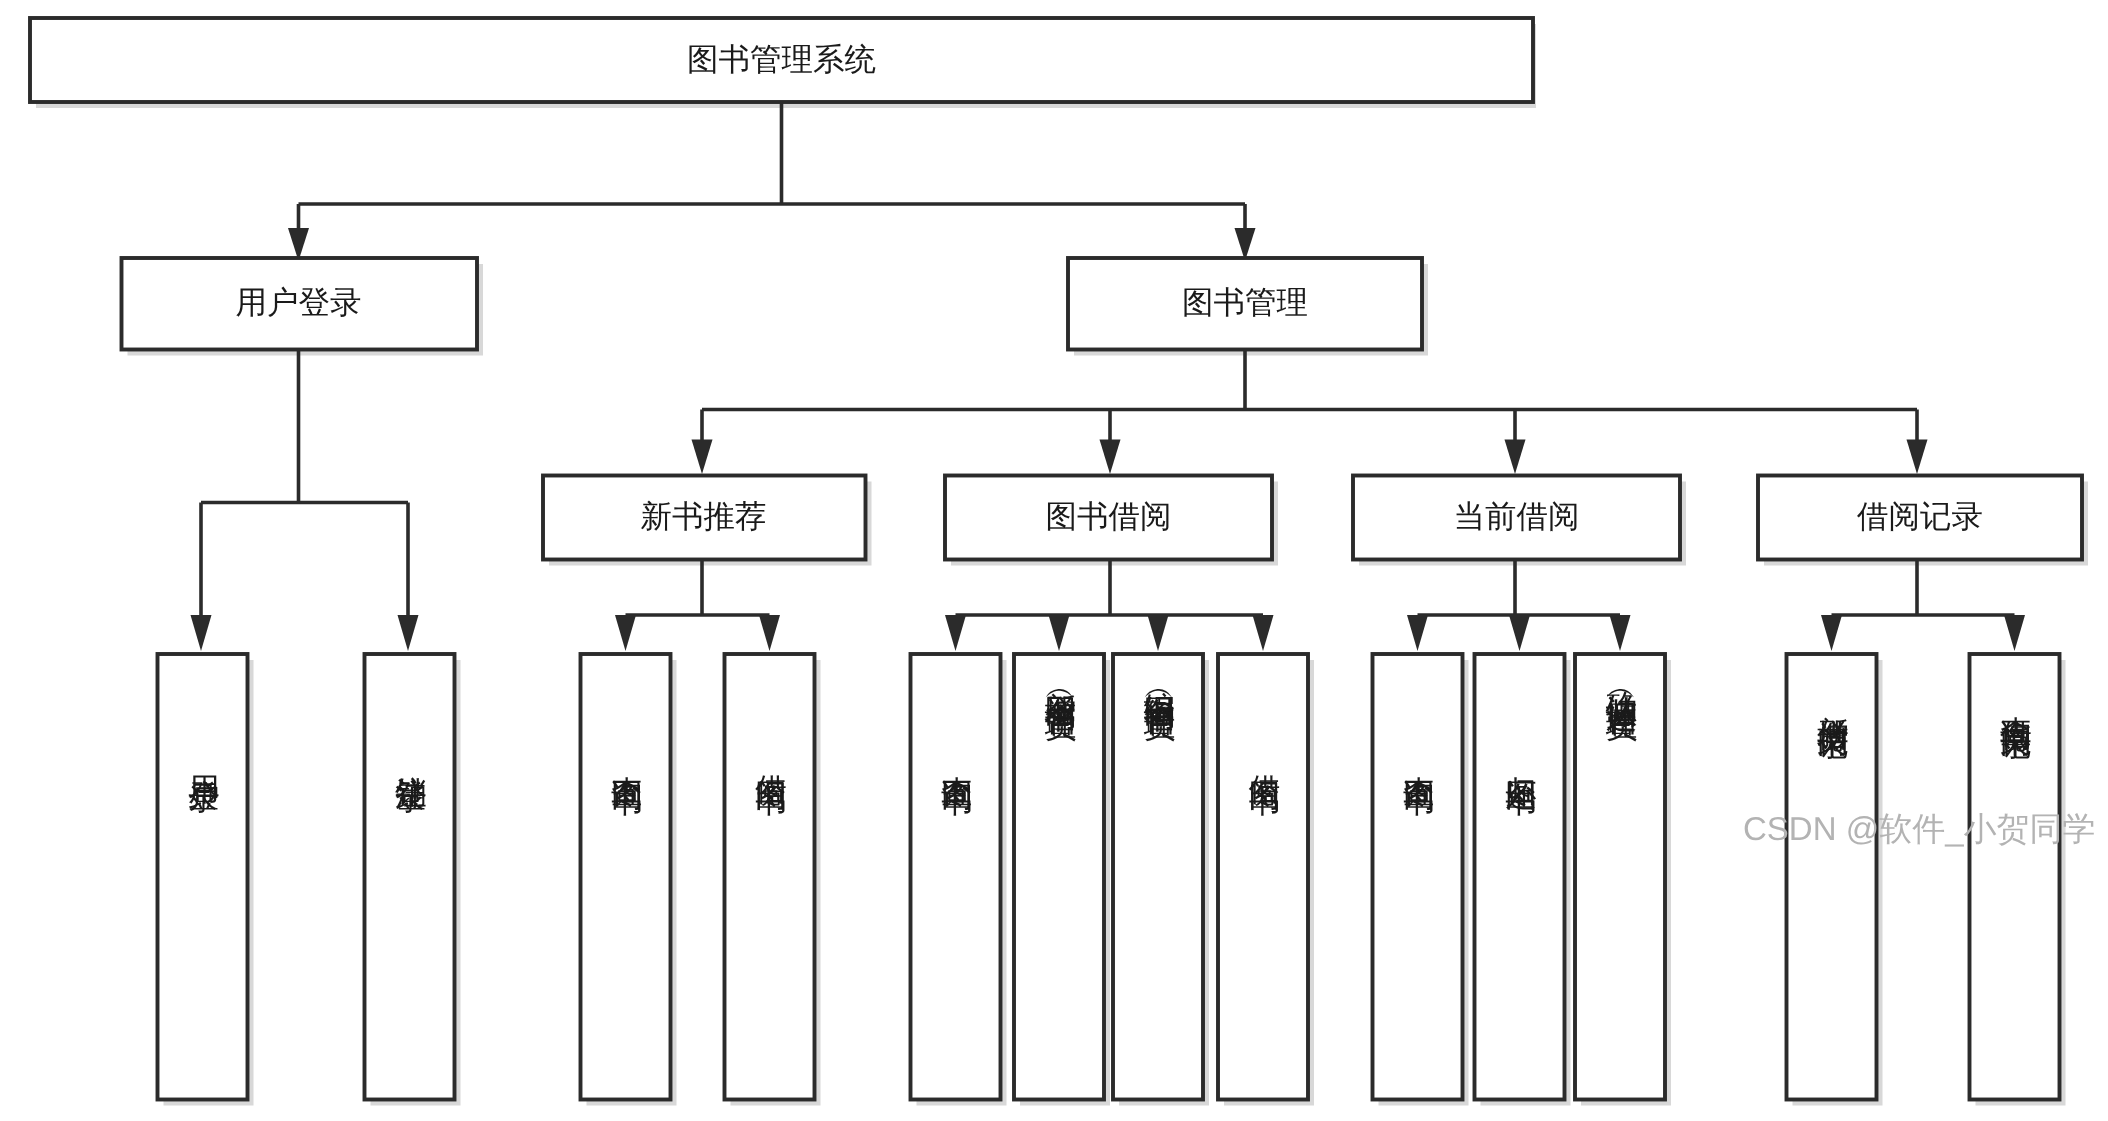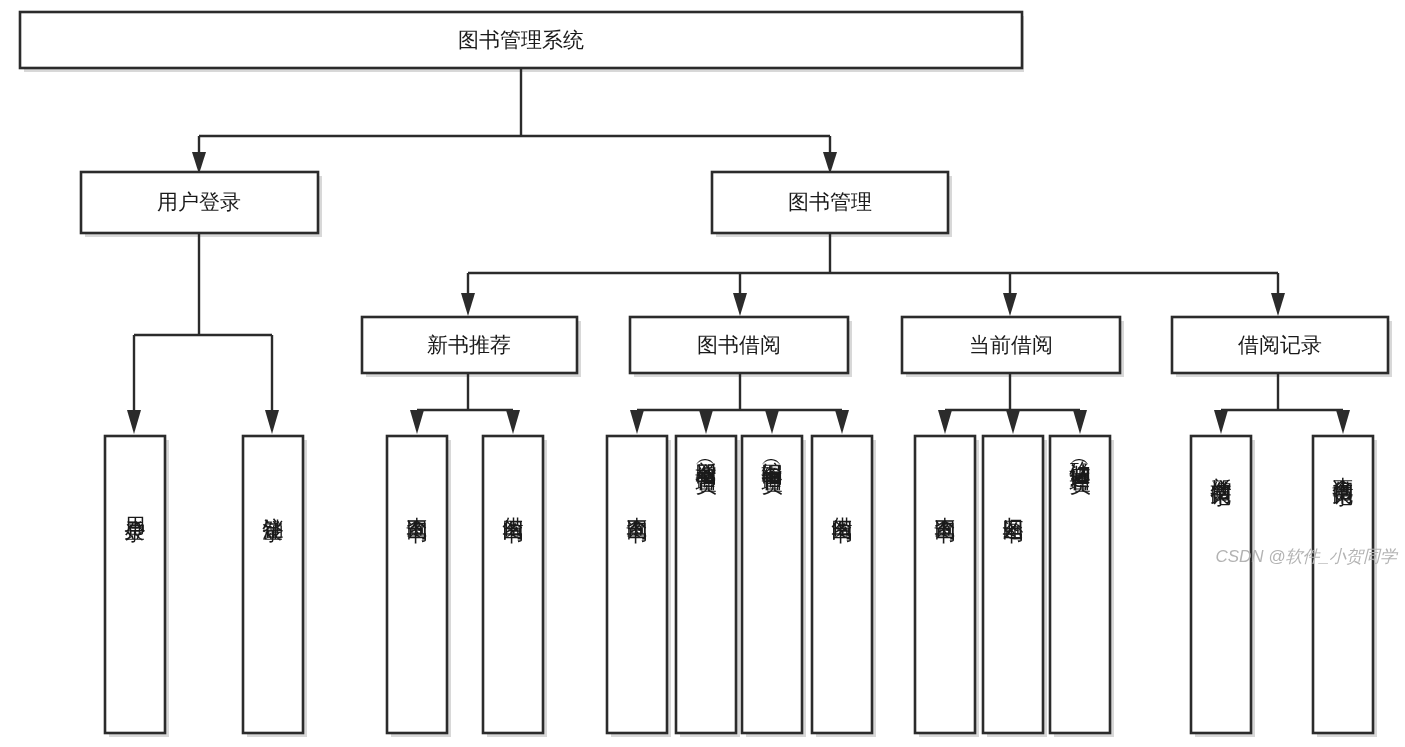--- a/index.html
+++ b/index.html
@@ -64,24 +64,23 @@
     align-items: center;
     justify-content: flex-start;
     white-space: nowrap;
     pointer-events: none;
   }
   .watermark {
     position: absolute;
     right: 8px;
     bottom: 4px;
     font-family: "Liberation Sans", "DejaVu Sans", sans-serif;
-    font-size: 17px;
+    font-size: 22px;
     color: #b3b3b3;
     white-space: nowrap;
-    font-style: italic;
   }
 </style>
 </head>
 <body>
 
 <div id="diagram-root">
 
   <svg class="diagram-canvas" viewBox="0 0 1405 747">
 
     <g>

